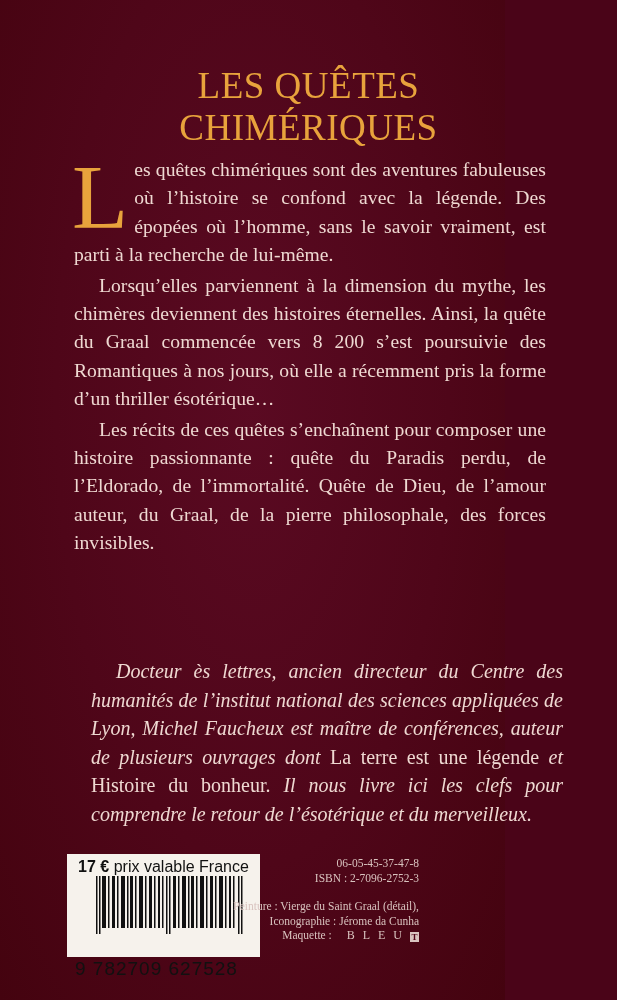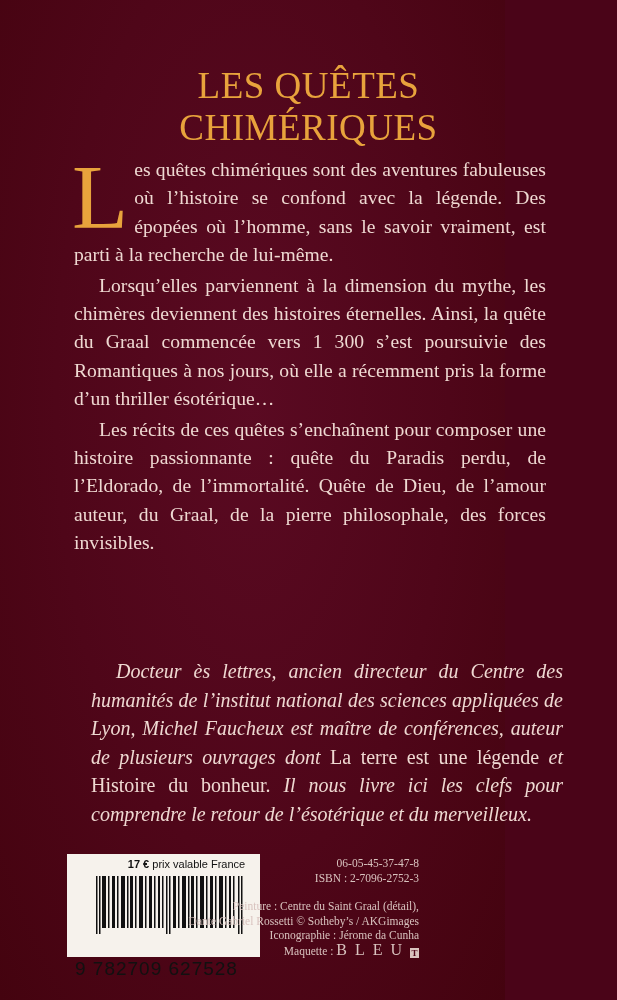--- a/index.html
+++ b/index.html
@@ -48,60 +48,60 @@
   }
   .bio .roman { font-style: normal; }
   .price-box {
     position: absolute; left: 67px; top: 854px; width: 193px; height: 103px;
     background: #f6f2ec;
     color: #111;
     font-family: "Liberation Sans", "DejaVu Sans", sans-serif;
   }
   .price-label {
     position: absolute; left: 0; top: 4px; width: 100%;
-    text-align: center; font-size: 11px; padding-left: 23px;
+    text-align: center; font-size: 16px;
   }
   .price-label b { font-weight: bold; }
   .barcode {
     position: absolute; left: 29px; top: 22px; width: 148px; height: 58px;
   }
   .barcode-digits {
     position: absolute; left: 8px; top: 76px; width: 180px;
     font-size: 19px; letter-spacing: 1px; white-space: pre;
     font-family: "Liberation Sans", "DejaVu Sans", sans-serif;
     margin-top: 28px;
   }
   .credits {
     position: absolute; right: 86px; top: 856px;
     text-align: right;
     font-family: Liberation Serif, serif;
     font-size: 11.5px; line-height: 14.6px;
     color: #d9c3bf;
   }
   .credits .gap { height: 14px; }
-  .maq-logo { letter-spacing: 8px; font-size: 16px; }
+  .maq-logo { letter-spacing: 8px; font-size: 12px; margin-left: 12px; }
   .maq-t {
     display: inline-block; width: 9px; height: 10px; background: #d9c3bf;
     color: #4f0619; font-size: 9px; line-height: 10px; text-align: center;
     font-weight: bold; vertical-align: -1px; letter-spacing: 0;
   }
 </style>
 </head>
 <body>
 
 <div class="cover">
 
   <h1 class="title">
     <span>LES QUÊTES</span><br>
     <span>CHIMÉRIQUES</span>
   </h1>
 
   <div class="body-text">
     <p class="first"><span class="dropcap">L</span><span>es quêtes chimériques sont des aventures fabuleuses où l’histoire se confond avec la légende. Des épopées où l’homme, sans le savoir vraiment, est parti à la recherche de lui-même.</span></p>
-    <p>Lorsqu’elles parviennent à la dimension du mythe, les chimères deviennent des histoires éternelles. Ainsi, la quête du Graal commencée vers 1 300 s’est poursuivie des Romantiques à nos jours, où elle a récemment pris la forme d’un thriller ésotérique…</p>
+    <p>Lorsqu’elles parviennent à la dimension du mythe, les chimères deviennent des histoires éternelles. Ainsi, la quête du Graal commencée vers 8 200 s’est poursuivie des Romantiques à nos jours, où elle a récemment pris la forme d’un thriller ésotérique…</p>
     <p>Les récits de ces quêtes s’enchaînent pour composer une histoire passionnante : quête du Paradis perdu, de l’Eldorado, de l’immortalité. Quête de Dieu, de l’amour auteur, du Graal, de la pierre philosophale, des forces invisibles.</p>
   </div>
 
   <p class="bio"><span>Docteur ès lettres, ancien directeur du Centre des humanités de l’institut national des sciences appliquées de Lyon, Michel Faucheux est maître de conférences, auteur de plusieurs ouvrages dont </span><span class="roman">La terre est une légende</span><span> et </span><span class="roman">Histoire du bonheur.</span><span> Il nous livre ici les clefs pour comprendre le retour de l’ésotérique et du merveilleux.</span></p>
 
   <div class="price-box">
     <div class="price-label"><b>17 €</b><span> prix valable France</span></div>
     <svg class="barcode" viewBox="0 0 148 58" preserveAspectRatio="none">
       <g fill="#111">
         <rect x="0" y="0" width="1.5" height="58"></rect>
@@ -140,19 +140,18 @@
           <rect x="145" y="0" width="1.5" height="58"></rect>
       </g>
     </svg>
     <div class="barcode-digits">9 782709 627528</div>
   </div>
 
   <div class="credits">
     <div>06-05-45-37-47-8</div>
     <div>ISBN : 2-7096-2752-3</div>
     <div class="gap"></div>
-    <div>Peinture : Centre du Saint Graal (détail),</div>
-    <div>Dante Gabriel Rossetti © Sotheby’s / AKGimages</div>
+    <div>Peinture : Vierge du Saint Graal (détail),</div>
     <div>Iconographie : Jérome da Cunha</div>
     <div><span>Maquette : </span><span class="maq-logo">BLEU</span><span class="maq-t">T</span></div>
   </div>
 
 </div>
 
 </body></html>

